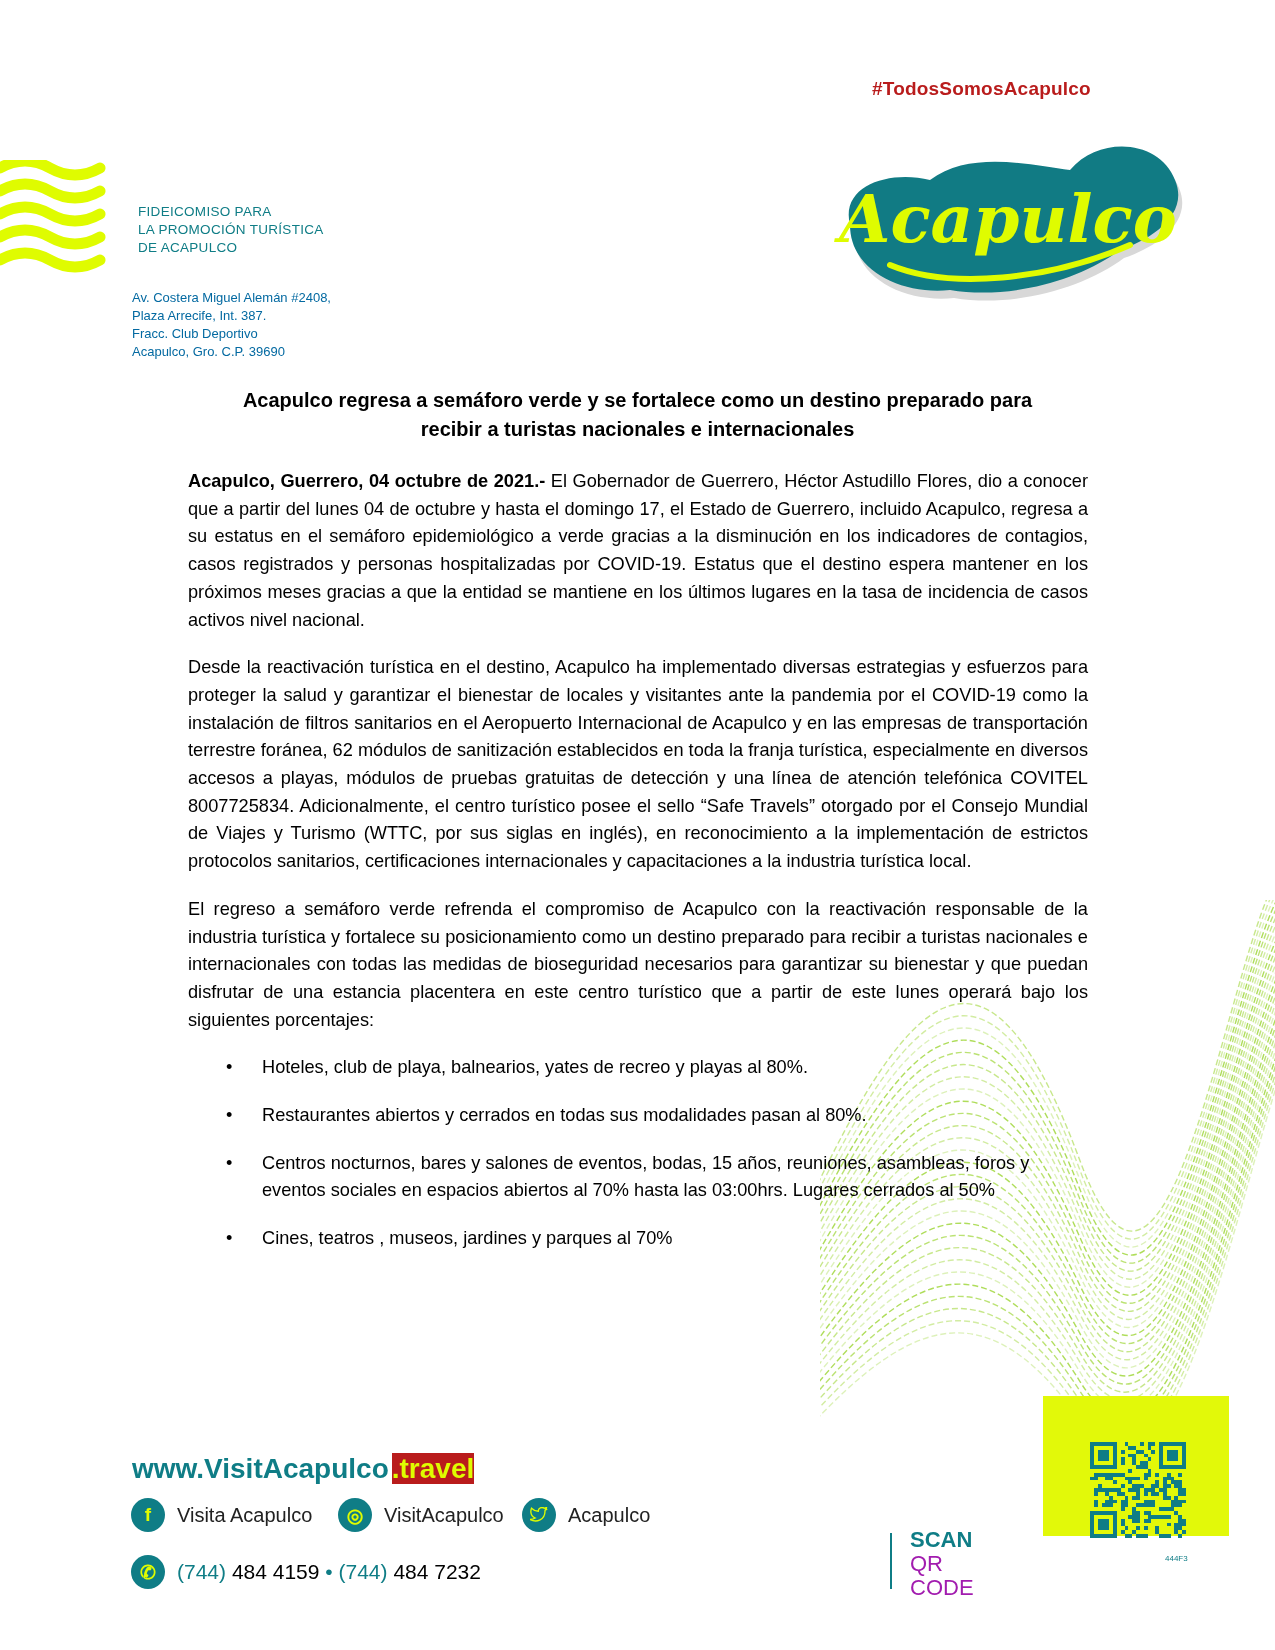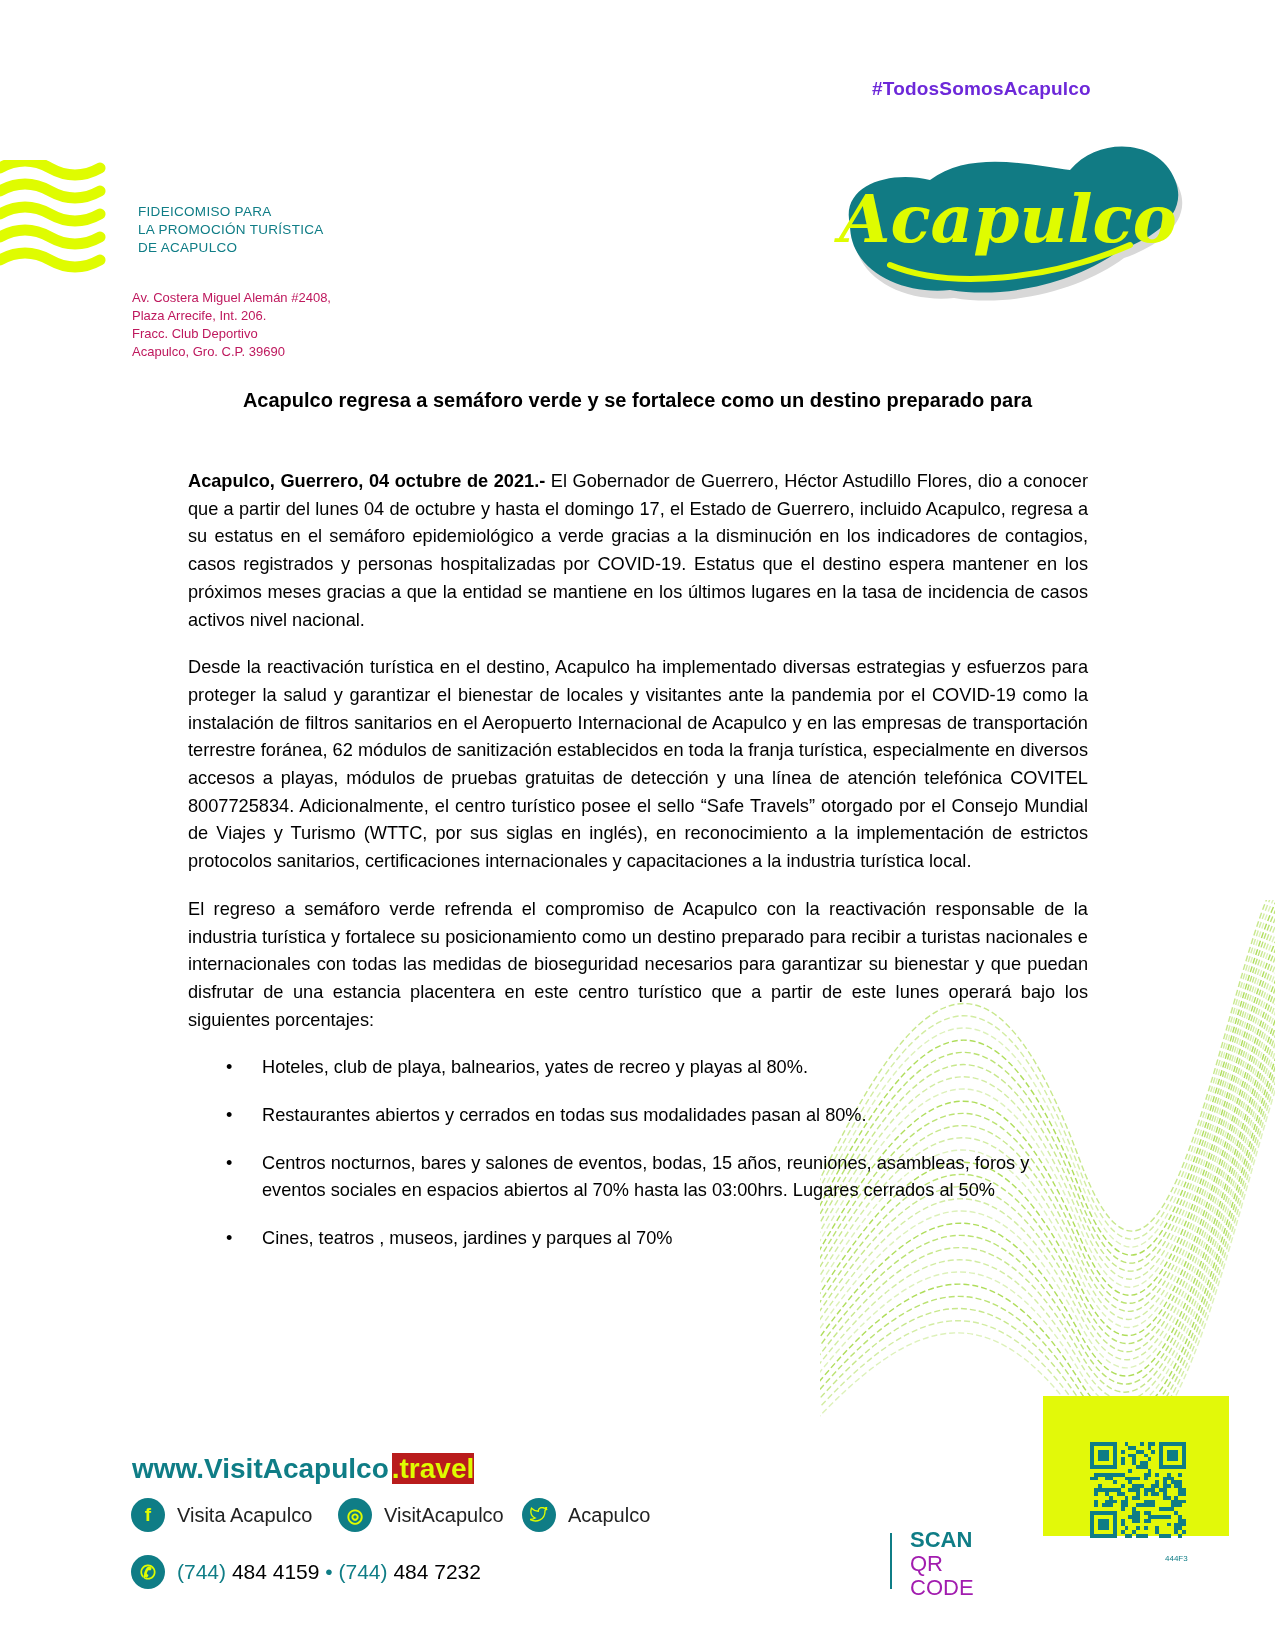--- a/index.html
+++ b/index.html
@@ -1,22 +1,22 @@
 <!DOCTYPE html>
 <html><head>
 <meta charset="utf-8">
 <style>
   html, body { margin:0; padding:0; background:#ffffff; }
   body { width:1275px; height:1650px; position:relative; overflow:hidden;
          font-family:"Liberation Sans", sans-serif; color:#000; }
   .abs { position:absolute; }
-  .hashtag { left:872px; top:78px; font-size:19px; font-weight:bold; color:#6d28d9; letter-spacing:0.2px; }
+  .hashtag { left:872px; top:78px; font-size:19px; font-weight:bold; color:#b91c1c; letter-spacing:0.2px; }
   .waves { left:0; top:160px; width:110px; height:120px; }
   .org { left:130px; top:203px; font-size:13.5px; line-height:18px; color:#0f7d86; letter-spacing:0.3px;margin-left:8px; }
-  .addr { left:132px; top:289px; font-size:13px; line-height:18px; color:#be185d; }
+  .addr { left:132px; top:289px; font-size:13px; line-height:18px; color:#0369a1; }
   .logo { left:830px; top:130px; width:355px; height:180px; }
   .title { left:180px; top:386px; width:915px; text-align:center; font-weight:bold; font-size:20px; line-height:29px; }
   .body { left:188px; top:468px; width:900px; font-size:18.2px; line-height:27.7px; text-align:justify; }
   .body p { margin:0 0 20px 0; }
   .body b { font-weight:bold; }
   .bullets { list-style:none; margin:10px 0 0 0; padding:0; }
   .bullets li { position:relative; padding-left:74px; margin-bottom:20px; text-align:left; }
   .bullets li .dot { position:absolute; left:38px; top:0; }
   .deco { left:820px; top:900px; width:455px; height:620px; }
   .site { left:132px; top:1453px; font-size:28px; font-weight:bold; color:#0f7d86; }
@@ -49,34 +49,35 @@
 </svg>
 
 <div class="abs org">
   <div>FIDEICOMISO PARA</div>
   <div>LA PROMOCIÓN TURÍSTICA</div>
   <div>DE ACAPULCO</div>
 </div>
 
 <div class="abs addr">
   <div>Av. Costera Miguel Alemán #2408,</div>
-  <div>Plaza Arrecife, Int. 206.</div>
+  <div>Plaza Arrecife, Int. 387.</div>
   <div>Fracc. Club Deportivo</div>
   <div>Acapulco, Gro. C.P. 39690</div>
 </div>
 
 <svg class="abs logo" viewBox="0 0 355 180">
   <path d="M20 95 C 10 55, 60 40, 100 50 C 140 20, 200 35, 240 40 C 270 5, 330 10, 345 50 C 360 85, 320 110, 290 120 C 250 150, 180 170, 120 160 C 70 165, 20 140, 20 95 Z" fill="#d8d8d8" transform="translate(4,8)"></path>
   <path d="M20 95 C 10 55, 60 40, 100 50 C 140 20, 200 35, 240 40 C 270 5, 330 10, 345 50 C 360 85, 320 110, 290 120 C 250 150, 180 170, 120 160 C 70 165, 20 140, 20 95 Z" fill="#117b84"></path>
   <text x="178" y="112" text-anchor="middle" font-family="'DejaVu Serif', serif" font-style="italic" font-weight="bold" font-size="66" fill="#dffc00">Acapulco</text>
   <path d="M60 135 C 120 160, 220 150, 300 115" fill="none" stroke="#dffc00" stroke-width="6" stroke-linecap="round"></path>
 </svg>
 
 <div class="abs title">
   <div>Acapulco regresa a semáforo verde y se fortalece como un destino preparado para</div>
+  <div>recibir a turistas nacionales e internacionales</div>
 </div>
 
 <svg class="abs deco" viewBox="0 0 455 620">
   <g id="decog" fill="none" stroke="#9fd63a" stroke-width="1.4" stroke-dasharray="6 3">
       <path d="M-40 560 C 80 420, 160 380, 260 520 S 420 260, 480 120" opacity="0.35"></path>
       <path d="M-40 552.8 C 80 408, 160 365.6, 260 510.4 S 420 248, 480 114" opacity="0.47"></path>
       <path d="M-40 545.6 C 80 396, 160 351.2, 260 500.8 S 420 236, 480 108" opacity="0.59"></path>
       <path d="M-40 538.4 C 80 384, 160 336.8, 260 491.2 S 420 224, 480 102" opacity="0.71"></path>
       <path d="M-40 531.2 C 80 372, 160 322.4, 260 481.6 S 420 212, 480 96" opacity="0.83"></path>
       <path d="M-40 524 C 80 360, 160 308, 260 472 S 420 200, 480 90" opacity="0.35"></path>

